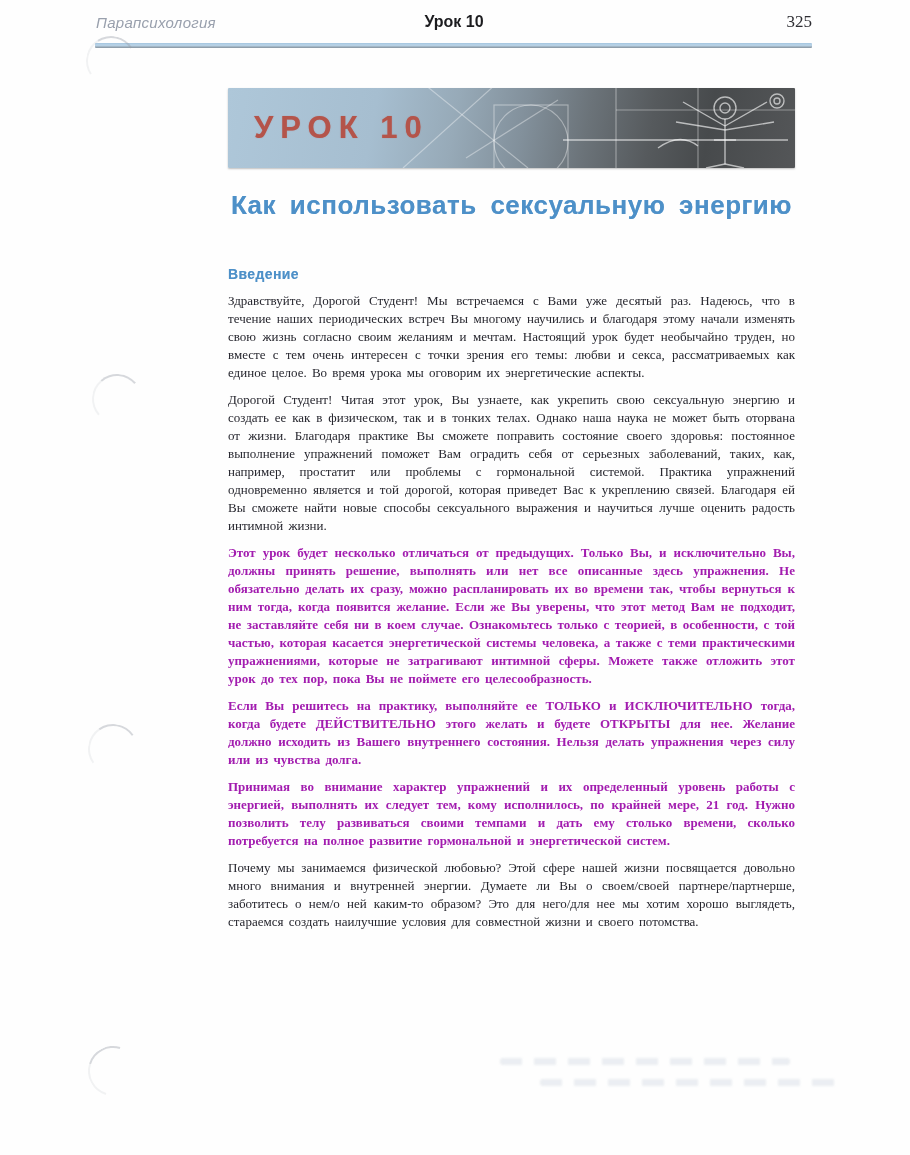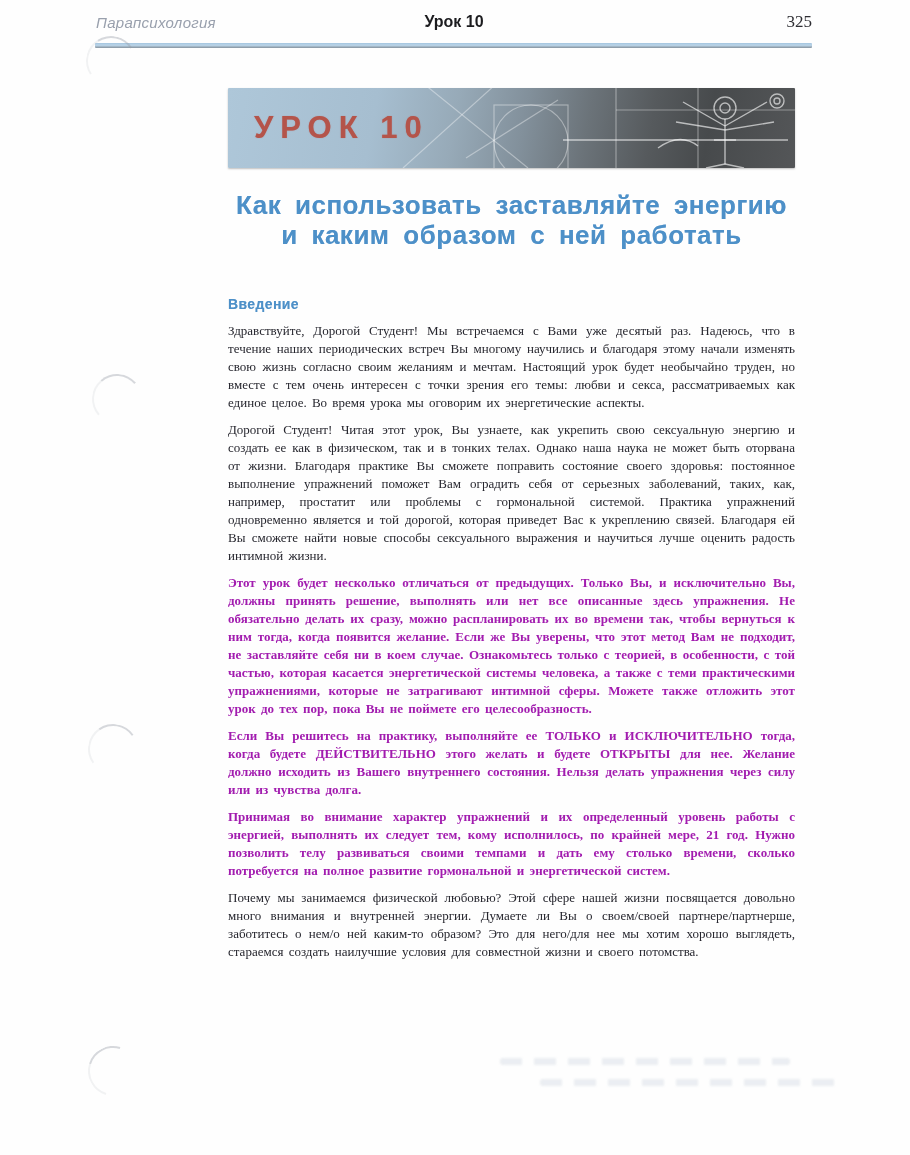--- a/index.html
+++ b/index.html
@@ -132,22 +132,21 @@
           <path d="M497 76 L478 80 M497 76 L516 80 M486 52 L508 52"></path>
           <circle cx="549" cy="13" r="7"></circle>
           <circle cx="549" cy="13" r="3"></circle>
           <path d="M430 60 Q452 44 470 58"></path>
         </g>
       </svg>
       <span class="banner-title">УРОК 10</span>
     </div>
 
     <div class="article-title">
-      <div>Как использовать заставляйте энергию</div>
-      <div>и каким образом с ней работать</div>
+      <div>Как использовать сексуальную энергию</div>
     </div>
 
     <div class="sec-heading">Введение</div>
     <p class="para">Здравствуйте, Дорогой Студент! Мы встречаемся с Вами уже десятый раз. Надеюсь, что в течение наших периодических встреч Вы многому научились и благодаря этому начали изменять свою жизнь согласно своим желаниям и мечтам. Настоящий урок будет необычайно труден, но вместе с тем очень интересен с точки зрения его темы: любви и секса, рассматриваемых как единое целое. Во время урока мы оговорим их энергетические аспекты.</p>
     <p class="para">Дорогой Студент! Читая этот урок, Вы узнаете, как укрепить свою сексуальную энергию и создать ее как в физическом, так и в тонких телах. Однако наша наука не может быть оторвана от жизни. Благодаря практике Вы сможете поправить состояние своего здоровья: постоянное выполнение упражнений поможет Вам оградить себя от серьезных заболеваний, таких, как, например, простатит или проблемы с гормональной системой. Практика упражнений одновременно является и той дорогой, которая приведет Вас к укреплению связей. Благодаря ей Вы сможете найти новые способы сексуального выражения и научиться лучше оценить радость интимной жизни.</p>
     <p class="para bold">Этот урок будет несколько отличаться от предыдущих. Только Вы, и исключительно Вы, должны принять решение, выполнять или нет все описанные здесь упражнения. Не обязательно делать их сразу, можно распланировать их во времени так, чтобы вернуться к ним тогда, когда появится желание. Если же Вы уверены, что этот метод Вам не подходит, не заставляйте себя ни в коем случае. Ознакомьтесь только с теорией, в особенности, с той частью, которая касается энергетической системы человека, а также с теми практическими упражнениями, которые не затрагивают интимной сферы. Можете также отложить этот урок до тех пор, пока Вы не поймете его целесообразность.</p>
     <p class="para bold">Если Вы решитесь на практику, выполняйте ее ТОЛЬКО и ИСКЛЮЧИТЕЛЬНО тогда, когда будете ДЕЙСТВИТЕЛЬНО этого желать и будете ОТКРЫТЫ для нее. Желание должно исходить из Вашего внутреннего состояния. Нельзя делать упражнения через силу или из чувства долга.</p>
     <p class="para bold">Принимая во внимание характер упражнений и их определенный уровень работы с энергией, выполнять их следует тем, кому исполнилось, по крайней мере, 21 год. Нужно позволить телу развиваться своими темпами и дать ему столько времени, сколько потребуется на полное развитие гормональной и энергетической систем.</p>
 
     <p class="para">Почему мы занимаемся физической любовью? Этой сфере нашей жизни посвящается довольно много внимания и внутренней энергии. Думаете ли Вы о своем/своей партнере/партнерше, заботитесь о нем/о ней каким-то образом? Это для него/для нее мы хотим хорошо выглядеть, стараемся создать наилучшие условия для совместной жизни и своего потомства.</p>

